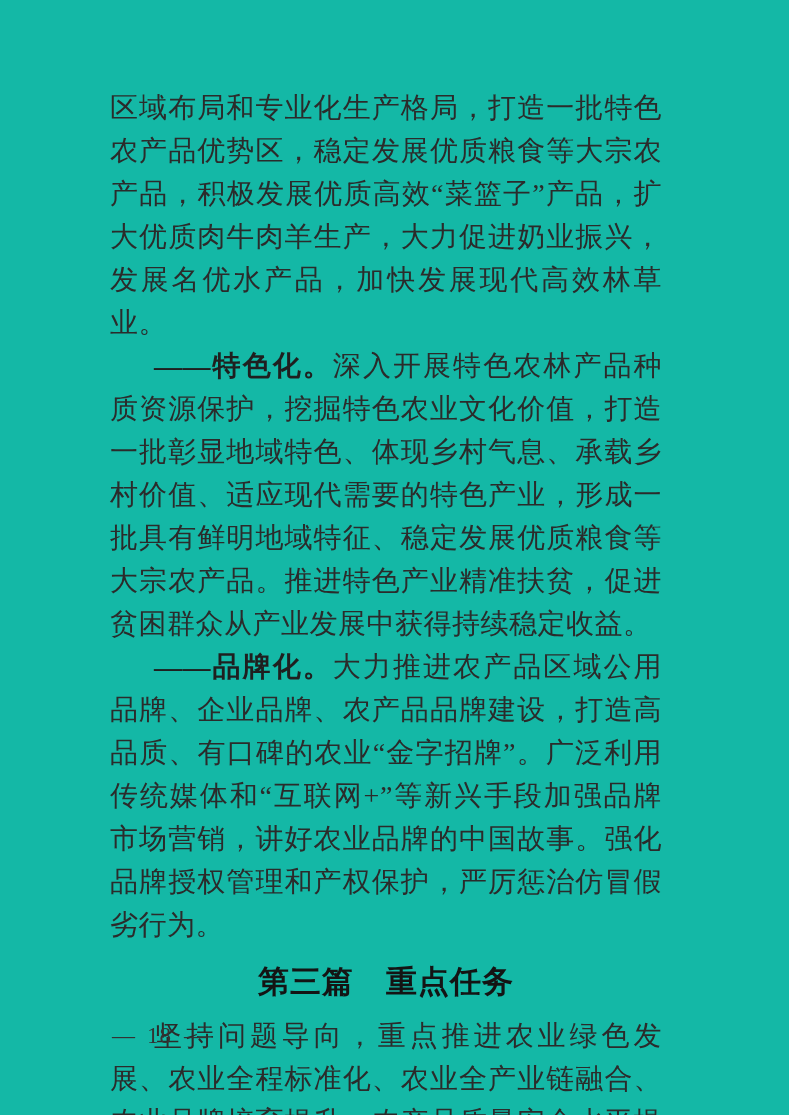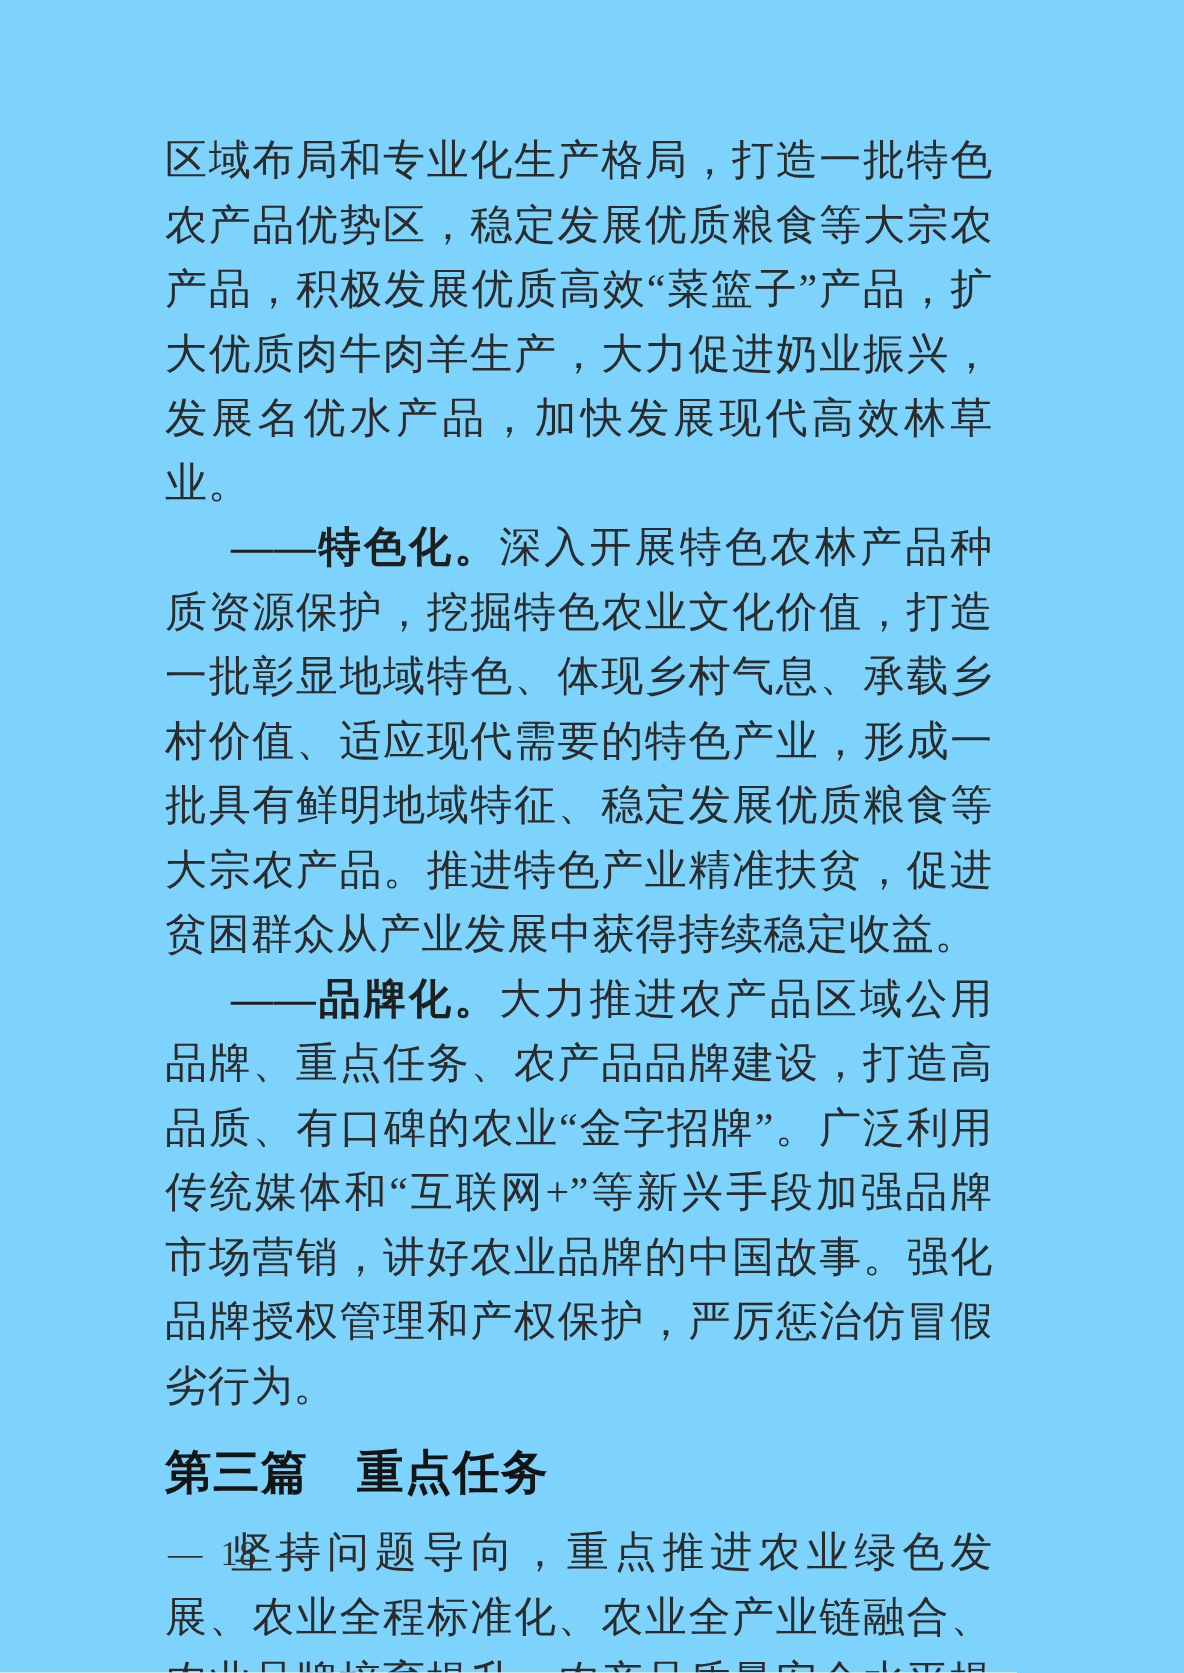--- a/index.html
+++ b/index.html
@@ -4,21 +4,21 @@
 <style>
   html, body {
     margin: 0;
     padding: 0;
     background: #ffffff;
   }
   .page {
     position: relative;
     width: 789px;
     height: 1115px;
-    background: #7dd3fc;
+    background: #14b8a6;
     overflow: hidden;
     font-family: "Liberation Serif", serif;
     color: #2b2b2b;
   }
   .content {
     position: absolute;
     left: 110px;
     top: 86px;
     width: 552px;
     font-size: 28px;
@@ -35,20 +35,21 @@
   }
   .para .lead {
     font-weight: bold;
     color: #1f1f1f;
   }
   .heading {
     font-family: "Liberation Sans", sans-serif;
     font-size: 31px;
     font-weight: bold;
     color: #141414;
+    text-align: center;
     text-indent: 0;
     line-height: 46px;
     margin: 13px 0 9px 0;
     letter-spacing: 1px;
   }
   .footer {
     position: absolute;
     left: 112px;
     top: 1021px;
     font-size: 23px;
@@ -72,21 +73,21 @@
 
   <main class="content">
 
     <p class="para">区域布局和专业化生产格局，打造一批特色农产品优势区，稳定发展优质粮食等大宗农产品，积极发展优质高效“菜篮子”产品，扩大优质肉牛肉羊生产，大力促进奶业振兴，发展名优水产品，加快发展现代高效林草业。</p>
 
     <p class="para indent">
       <strong class="lead">——特色化。</strong><span>深入开展特色农林产品种质资源保护，挖掘特色农业文化价值，打造一批彰显地域特色、体现乡村气息、承载乡村价值、适应现代需要的特色产业，形成一批具有鲜明地域特征、稳定发展优质粮食等大宗农产品。推进特色产业精准扶贫，促进贫困群众从产业发展中获得持续稳定收益。</span>
     </p>
 
     <p class="para indent">
-      <strong class="lead">——品牌化。</strong><span>大力推进农产品区域公用品牌、重点任务、农产品品牌建设，打造高品质、有口碑的农业“金字招牌”。广泛利用传统媒体和“互联网+”等新兴手段加强品牌市场营销，讲好农业品牌的中国故事。强化品牌授权管理和产权保护，严厉惩治仿冒假劣行为。</span>
+      <strong class="lead">——品牌化。</strong><span>大力推进农产品区域公用品牌、企业品牌、农产品品牌建设，打造高品质、有口碑的农业“金字招牌”。广泛利用传统媒体和“互联网+”等新兴手段加强品牌市场营销，讲好农业品牌的中国故事。强化品牌授权管理和产权保护，严厉惩治仿冒假劣行为。</span>
     </p>
 
     <h1 class="heading">第三篇　重点任务</h1>
 
     <p class="para indent">坚持问题导向，重点推进农业绿色发展、农业全程标准化、农业全产业链融合、农业品牌培育提升、农产品质量安全水平提升、农业科技创新、高素质人才队伍建设，持续提高农业创新力、竞争力、全要素生产率，打造质量兴农升级版。</p>
 
   </main>
 
   <footer class="footer">
     <span class="dash">—</span>

